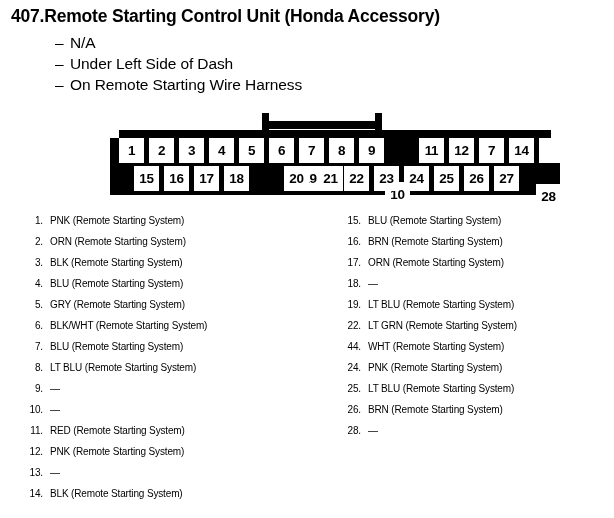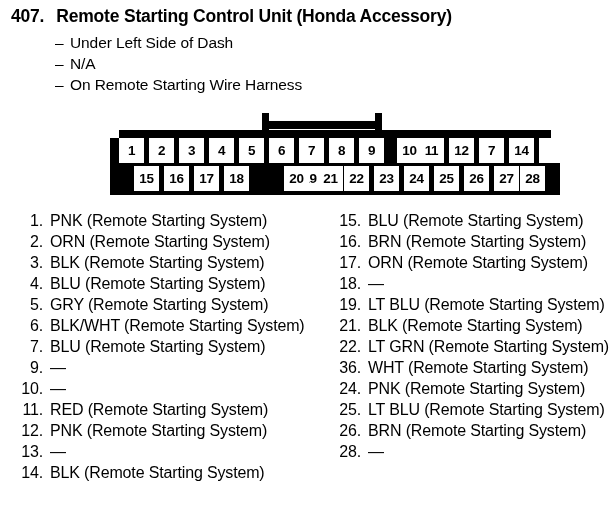--- a/index.html
+++ b/index.html
@@ -23,21 +23,21 @@
   .title-row {
     position: absolute;
     left: 11px;
     top: 6px;
     white-space: nowrap;
     font-size: 17.5px;
     font-weight: bold;
     letter-spacing: -0.2px;
   }
   .title-num { display: inline-block; }
-  .title-text { display: inline-block; margin-left: 12px; }
+  .title-text { display: inline-block; }
 
   .subtitle-list {
     position: absolute;
     left: 55px;
     top: 32px;
     width: 520px;
   }
   .subtitle-line {
     font-size: 15.5px;
     line-height: 21px;
@@ -131,43 +131,43 @@
   }
   .pin-col { position: absolute; top: 0; }
   .pin-col.left  { left: 12px;  width: 310px; }
   .pin-col.right { left: 330px; width: 284px; }
 
   .pin-item {
     position: relative;
     height: 21px;
     line-height: 21px;
     white-space: nowrap;
-    font-size: 16px;
+    font-size: 10px;
     letter-spacing: -0.15px;
   }
   .pin-item .num {
     display: inline-block;
     width: 31px;
     text-align: right;
   }
   .pin-item .lbl {
     display: inline-block;
     margin-left: 7px;
   }
 </style>
 </head>
 <body>
 
 <div id="header">
   <div class="title-row">
     <span class="title-num">407.</span><span class="title-text">Remote Starting Control Unit (Honda Accessory)</span>
   </div>
   <div class="subtitle-list">
+      <div class="subtitle-line"><span class="sub-dash">–</span><span>N/A</span></div>
       <div class="subtitle-line"><span class="sub-dash">–</span><span>Under Left Side of Dash</span></div>
-      <div class="subtitle-line"><span class="sub-dash">–</span><span>N/A</span></div>
       <div class="subtitle-line"><span class="sub-dash">–</span><span>On Remote Starting Wire Harness</span></div>
     </div>
 </div>
 
 <div id="connector">
   <div class="latch">
     <div class="latch-post left"></div>
     <div class="latch-post right"></div>
     <div class="latch-bar"></div>
   </div>
@@ -177,68 +177,68 @@
   <div class="pin-row top">
       <div class="pin" style="left: 0px;">1</div>
       <div class="pin" style="left: 30px;">2</div>
       <div class="pin" style="left: 60px;">3</div>
       <div class="pin" style="left: 90px;">4</div>
       <div class="pin" style="left: 120px;">5</div>
       <div class="pin" style="left: 150px;">6</div>
       <div class="pin" style="left: 180px;">7</div>
       <div class="pin" style="left: 210px;">8</div>
       <div class="pin" style="left: 240px;">9</div>
-      <div class="pin" style="left: 278px;">10</div>
+      <div class="pin" style="left: 266px; margin-top: 44px;">10</div>
       <div class="pin" style="left: 300px;">11</div>
       <div class="pin" style="left: 330px;">12</div>
       <div class="pin" style="left: 360px;">7</div>
       <div class="pin" style="left: 390px;">14</div>
       <div class="pin blank" style="left: 420px;"></div>
     </div>
   <div class="pin-row bottom">
       <div class="pin" style="left: 0px;">15</div>
       <div class="pin" style="left: 30px;">16</div>
       <div class="pin" style="left: 60px;">17</div>
       <div class="pin" style="left: 90px;">18</div>
       <div class="pin" style="left: 120px; margin-left: 43px;">19</div>
       <div class="pin" style="left: 150px;">20</div>
       <div class="pin" style="left: 184px;">21</div>
       <div class="pin" style="left: 210px;">22</div>
       <div class="pin" style="left: 240px;">23</div>
       <div class="pin" style="left: 270px;">24</div>
       <div class="pin" style="left: 300px;">25</div>
       <div class="pin" style="left: 330px;">26</div>
       <div class="pin" style="left: 360px;">27</div>
-      <div class="pin" style="left: 386px;">28</div>
+      <div class="pin" style="left: 402px; margin-top: 18px;">28</div>
     </div>
 </div>
 
 <div id="pin-list">
   <div class="pin-col left">
       <div class="pin-item"><span class="num">1.</span><span class="lbl">PNK (Remote Starting System)</span></div>
       <div class="pin-item"><span class="num">2.</span><span class="lbl">ORN (Remote Starting System)</span></div>
       <div class="pin-item"><span class="num">3.</span><span class="lbl">BLK (Remote Starting System)</span></div>
       <div class="pin-item"><span class="num">4.</span><span class="lbl">BLU (Remote Starting System)</span></div>
       <div class="pin-item"><span class="num">5.</span><span class="lbl">GRY (Remote Starting System)</span></div>
       <div class="pin-item"><span class="num">6.</span><span class="lbl">BLK/WHT (Remote Starting System)</span></div>
       <div class="pin-item"><span class="num">7.</span><span class="lbl">BLU (Remote Starting System)</span></div>
+      <div class="pin-item"><span class="num">8.</span><span class="lbl">LT BLU (Remote Starting System)</span></div>
       <div class="pin-item"><span class="num">9.</span><span class="lbl">—</span></div>
       <div class="pin-item"><span class="num">10.</span><span class="lbl">—</span></div>
       <div class="pin-item"><span class="num">11.</span><span class="lbl">RED (Remote Starting System)</span></div>
       <div class="pin-item"><span class="num">12.</span><span class="lbl">PNK (Remote Starting System)</span></div>
       <div class="pin-item"><span class="num">13.</span><span class="lbl">—</span></div>
       <div class="pin-item"><span class="num">14.</span><span class="lbl">BLK (Remote Starting System)</span></div>
     </div>
   <div class="pin-col right">
       <div class="pin-item"><span class="num">15.</span><span class="lbl">BLU (Remote Starting System)</span></div>
       <div class="pin-item"><span class="num">16.</span><span class="lbl">BRN (Remote Starting System)</span></div>
       <div class="pin-item"><span class="num">17.</span><span class="lbl">ORN (Remote Starting System)</span></div>
       <div class="pin-item"><span class="num">18.</span><span class="lbl">—</span></div>
       <div class="pin-item"><span class="num">19.</span><span class="lbl">LT BLU (Remote Starting System)</span></div>
-      <div class="pin-item"><span class="num">21.</span><span class="lbl">BLK (Remote Starting System)</span></div>
       <div class="pin-item"><span class="num">22.</span><span class="lbl">LT GRN (Remote Starting System)</span></div>
-      <div class="pin-item"><span class="num">36.</span><span class="lbl">WHT (Remote Starting System)</span></div>
+      <div class="pin-item"><span class="num">44.</span><span class="lbl">WHT (Remote Starting System)</span></div>
       <div class="pin-item"><span class="num">24.</span><span class="lbl">PNK (Remote Starting System)</span></div>
       <div class="pin-item"><span class="num">25.</span><span class="lbl">LT BLU (Remote Starting System)</span></div>
       <div class="pin-item"><span class="num">26.</span><span class="lbl">BRN (Remote Starting System)</span></div>
       <div class="pin-item"><span class="num">28.</span><span class="lbl">—</span></div>
     </div>
 </div>
 
 </body></html>

